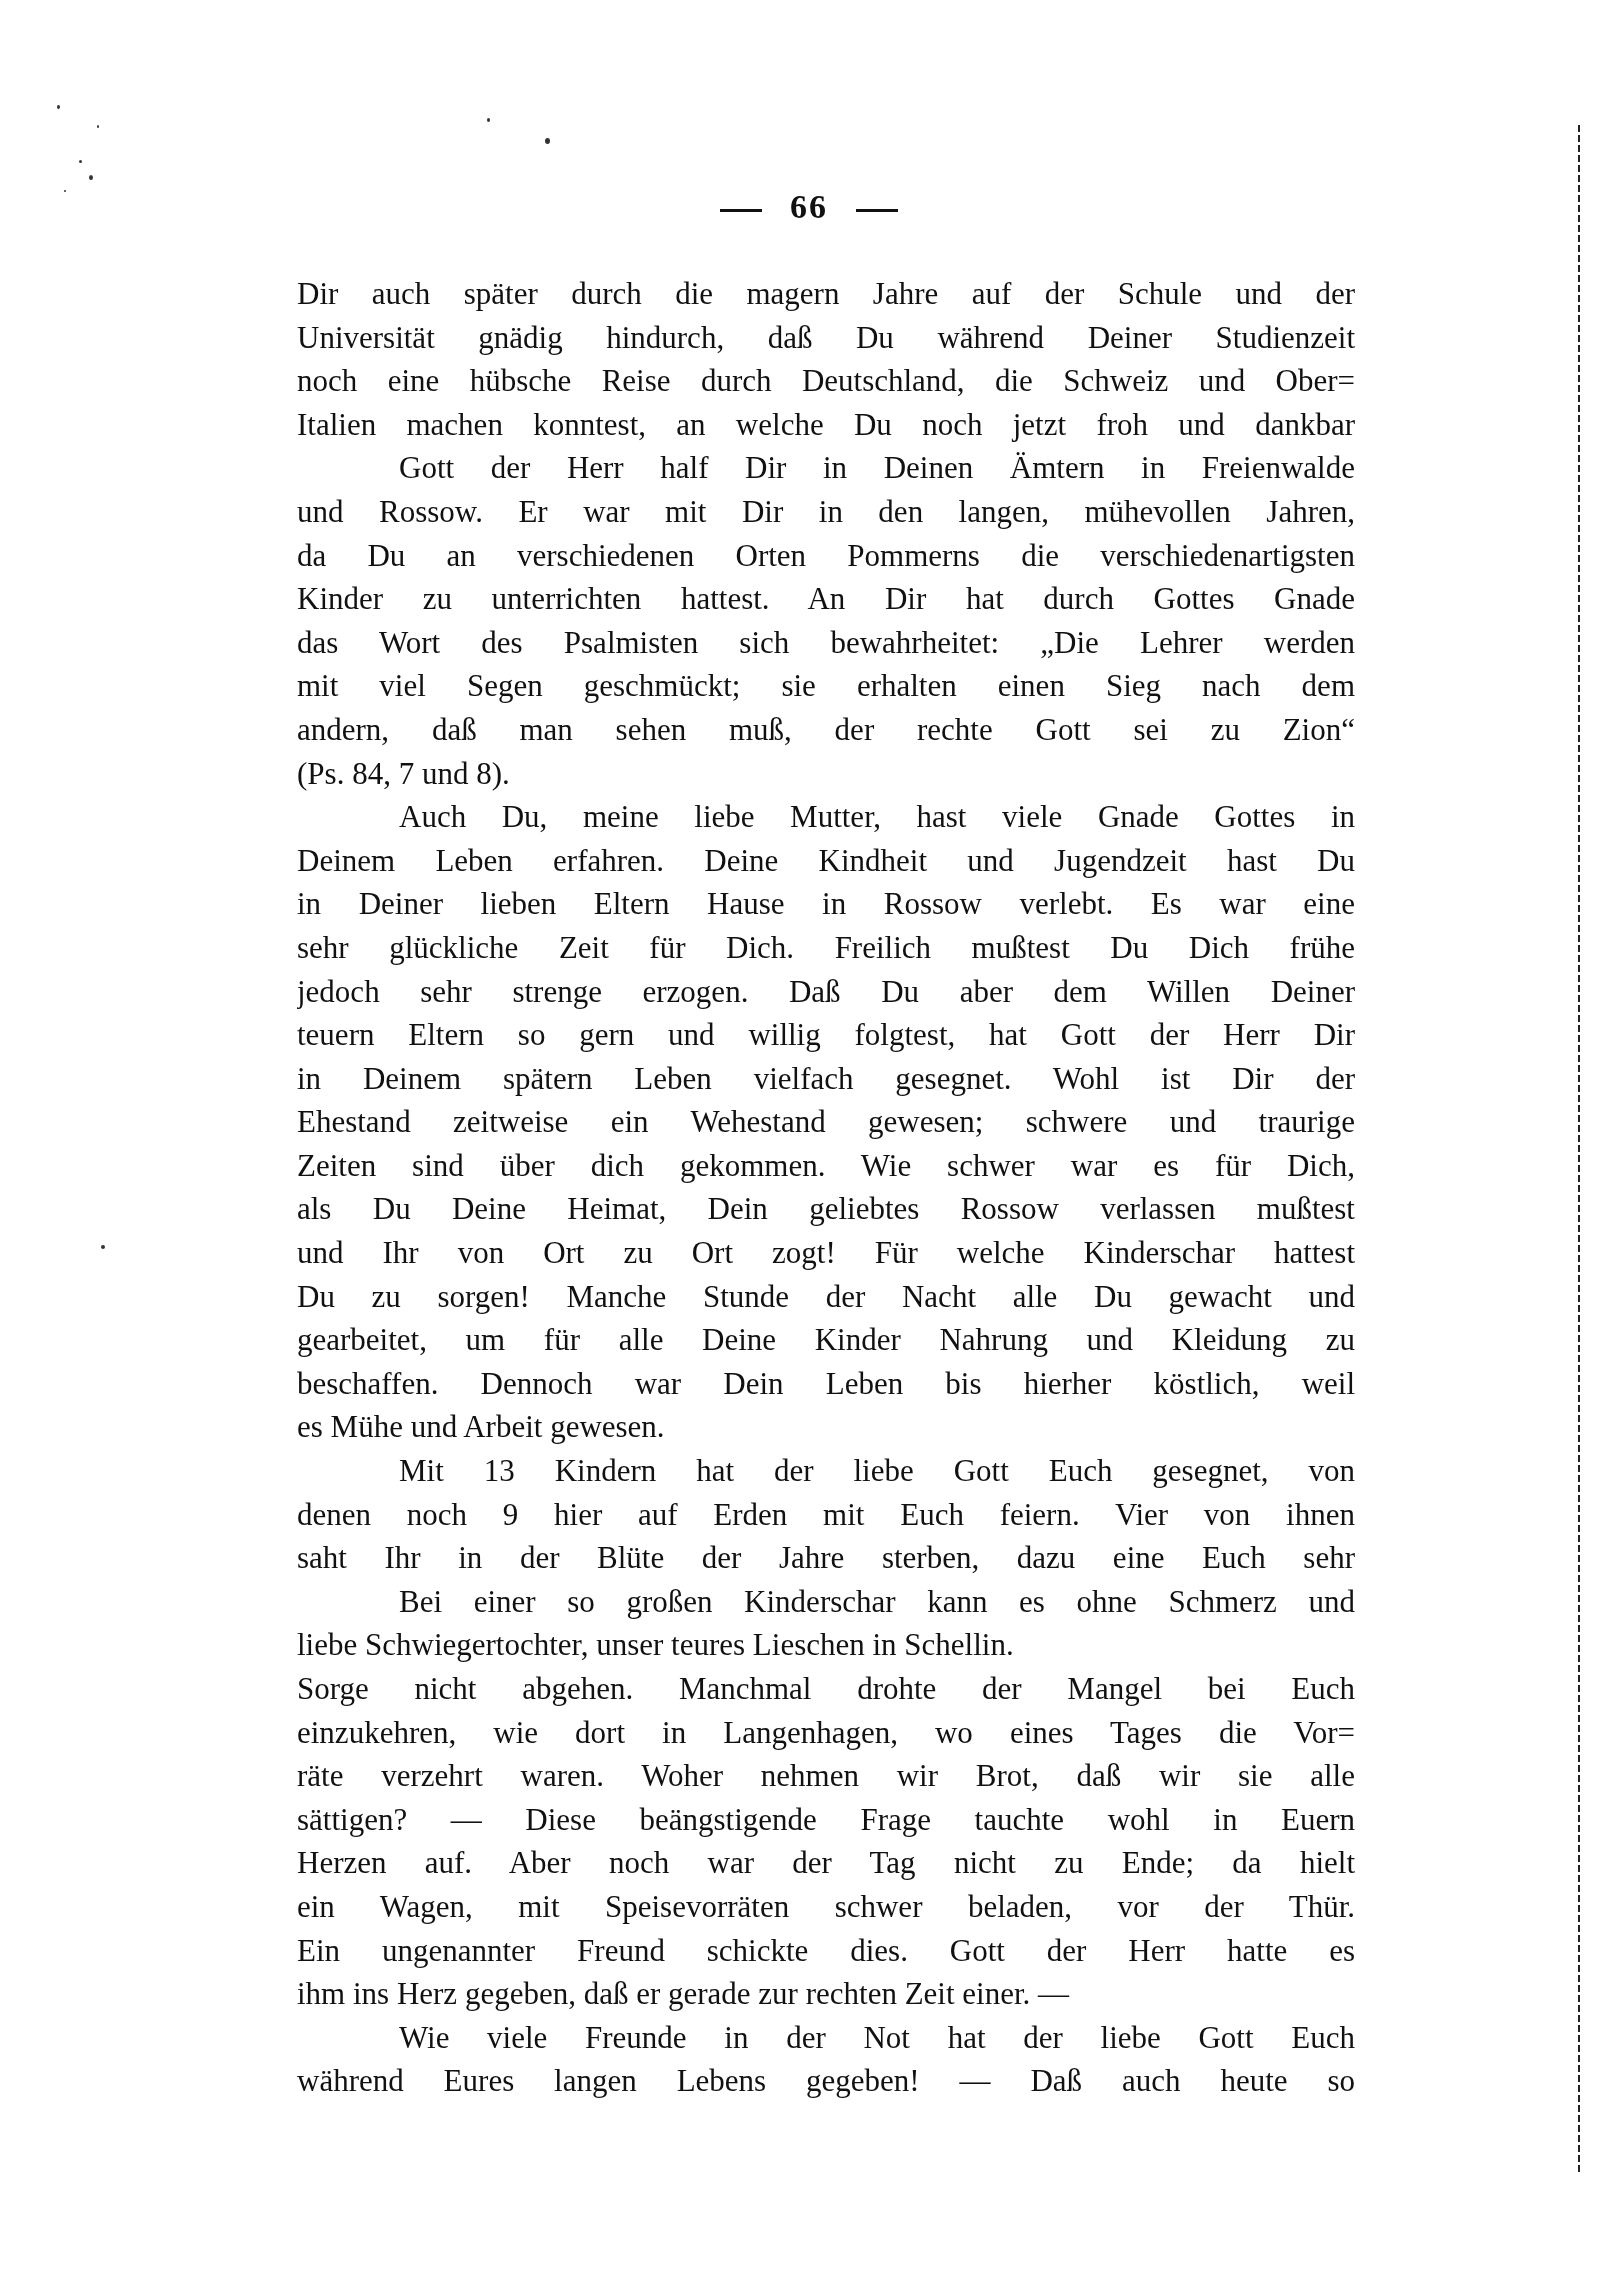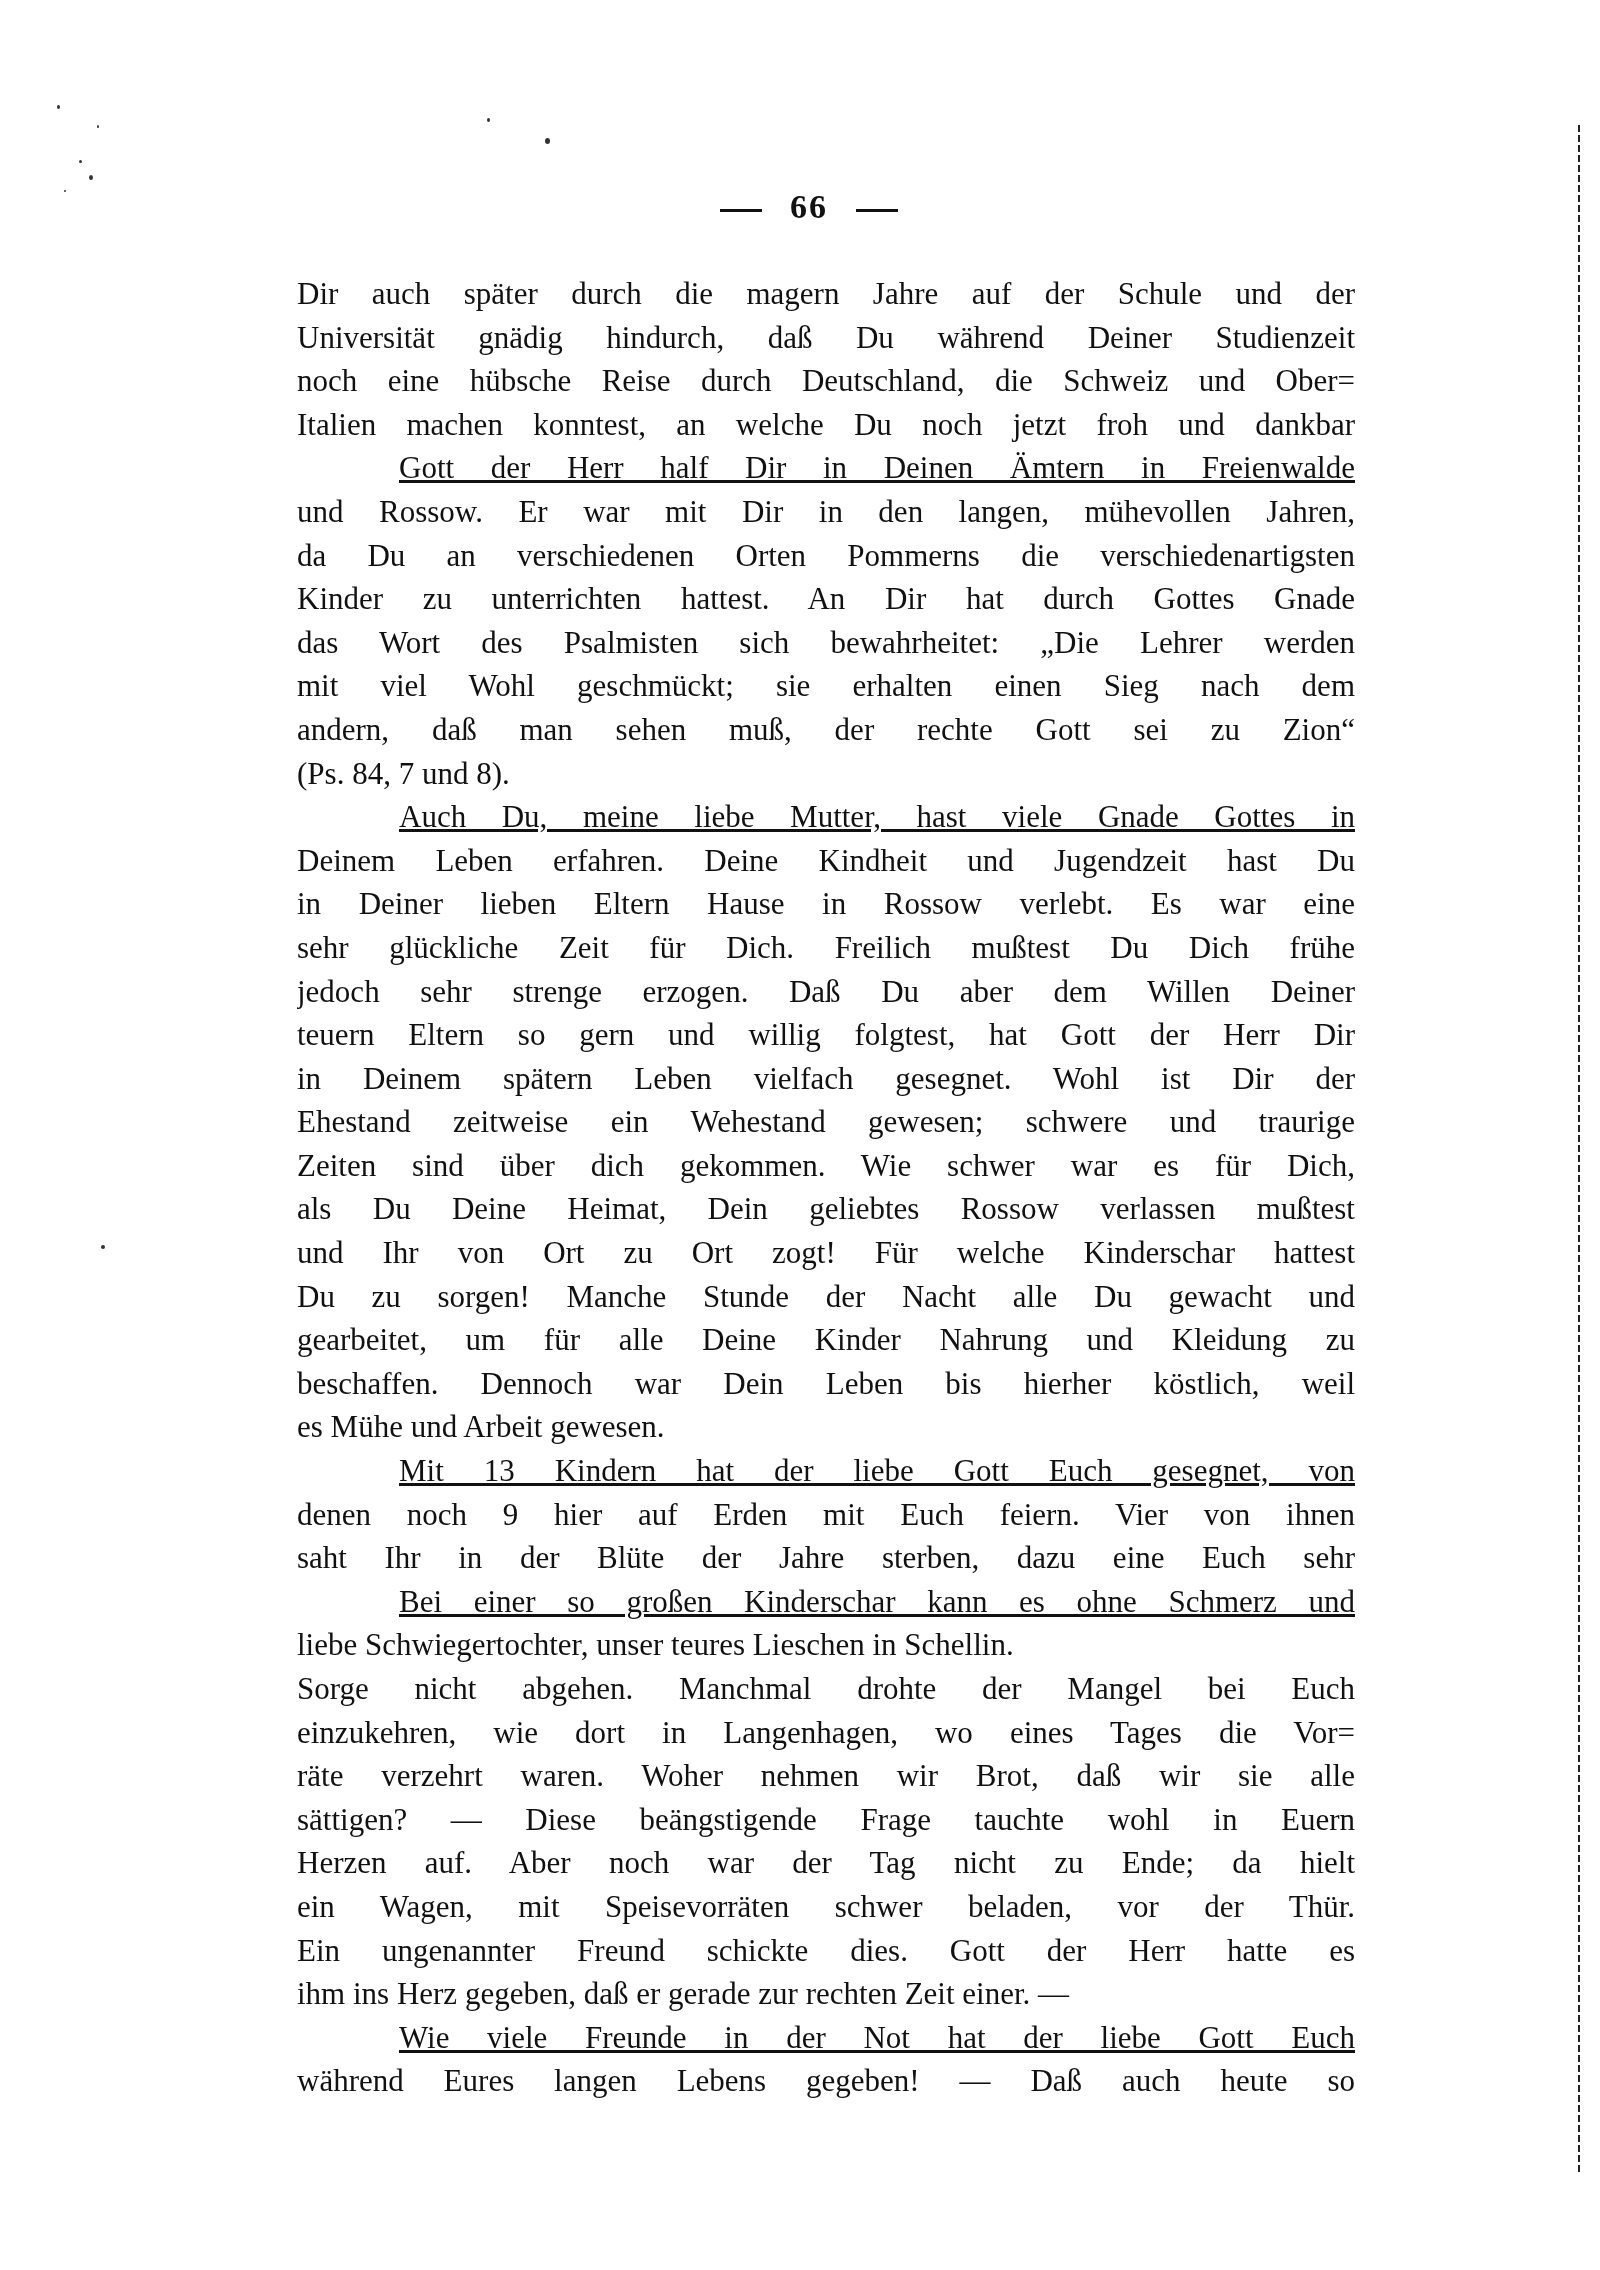--- a/index.html
+++ b/index.html
@@ -7,21 +7,21 @@
          font-family: "DejaVu Serif", "Liberation Serif", serif; color: #111; }
   .page { position: absolute; left: 9px; top: 0; width: 1600px; height: 2270px; background: #fff; padding-left: 24px; }
   .page-number { position: absolute; top: 188px; left: 0; width: 1600px; text-align: center;
                  font-size: 34px; font-weight: bold; letter-spacing: 2px; font-family: "Liberation Serif", serif; }
   .page-number .dash { display: inline-block; width: 42px; height: 3px; background: #111; vertical-align: middle; margin: 0 28px; }
   .text-block { position: absolute; left: 288px; top: 272px; width: 1058px; }
   .line { height: 43.6px; line-height: 43.6px; font-size: 31px; white-space: nowrap;
           text-align: justify; text-align-last: justify; overflow: hidden;
           font-family: "Liberation Serif", serif; transform-origin: left center; }
   .line.last { text-align-last: left; }
-  .line.indent { padding-left: 102px; text-decoration: underline; }
+  .line.indent { padding-left: 102px; }
   .margin-rule { position: absolute; left: 1569px; top: 125px; width: 2px; height: 2050px;
                  background: repeating-linear-gradient(to bottom, #222 0 7px, transparent 7px 10px); }
   .speck { position: absolute; background: #333; border-radius: 50%; }
 </style>
 </head>
 <body>
 
 <div class="page">
   <div class="speck" style="left:48px;top:105px;width:3px;height:4px;"></div>
   <div class="speck" style="left:88px;top:125px;width:2px;height:3px;"></div>
@@ -39,21 +39,21 @@
   <div class="text-block" id="text-block">
       <div class="line">Dir auch später durch die magern Jahre auf der Schule und der</div>
       <div class="line">Universität gnädig hindurch, daß Du während Deiner Studienzeit</div>
       <div class="line">noch eine hübsche Reise durch Deutschland, die Schweiz und Ober=</div>
       <div class="line">Italien machen konntest, an welche Du noch jetzt froh und dankbar</div>
       <div class="line indent">Gott der Herr half Dir in Deinen Ämtern in Freienwalde</div>
       <div class="line">und Rossow. Er war mit Dir in den langen, mühevollen Jahren,</div>
       <div class="line">da Du an verschiedenen Orten Pommerns die verschiedenartigsten</div>
       <div class="line">Kinder zu unterrichten hattest. An Dir hat durch Gottes Gnade</div>
       <div class="line">das Wort des Psalmisten sich bewahrheitet: „Die Lehrer werden</div>
-      <div class="line">mit viel Wohl geschmückt; sie erhalten einen Sieg nach dem</div>
+      <div class="line">mit viel Segen geschmückt; sie erhalten einen Sieg nach dem</div>
       <div class="line">andern, daß man sehen muß, der rechte Gott sei zu Zion“</div>
       <div class="line last">(Ps. 84, 7 und 8).</div>
       <div class="line indent">Auch Du, meine liebe Mutter, hast viele Gnade Gottes in</div>
       <div class="line">Deinem Leben erfahren. Deine Kindheit und Jugendzeit hast Du</div>
       <div class="line">in Deiner lieben Eltern Hause in Rossow verlebt. Es war eine</div>
       <div class="line">sehr glückliche Zeit für Dich. Freilich mußtest Du Dich frühe</div>
       <div class="line">jedoch sehr strenge erzogen. Daß Du aber dem Willen Deiner</div>
       <div class="line">teuern Eltern so gern und willig folgtest, hat Gott der Herr Dir</div>
       <div class="line">in Deinem spätern Leben vielfach gesegnet. Wohl ist Dir der</div>
       <div class="line">Ehestand zeitweise ein Wehestand gewesen; schwere und traurige</div>

